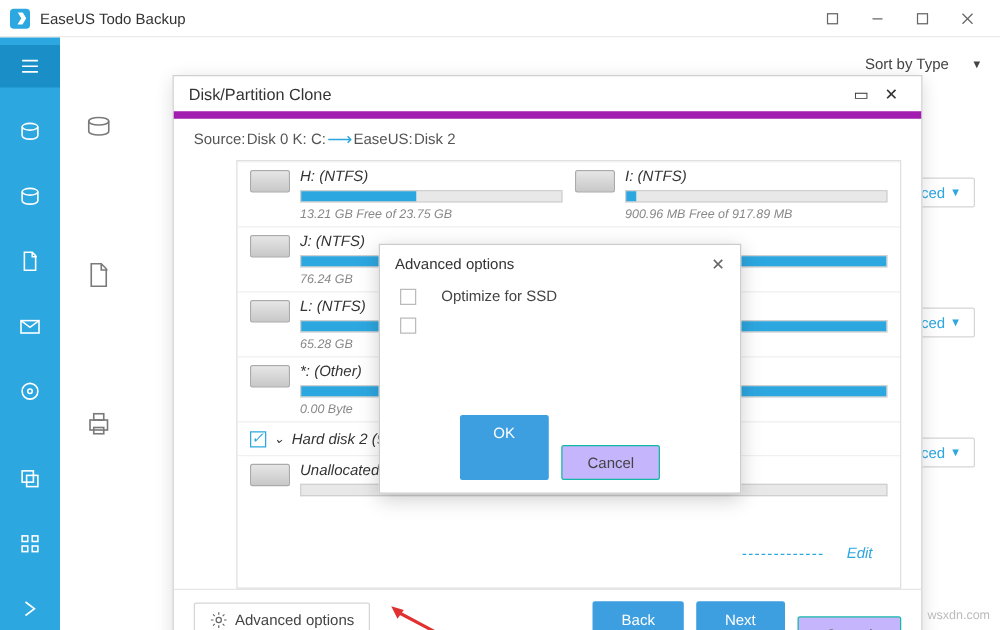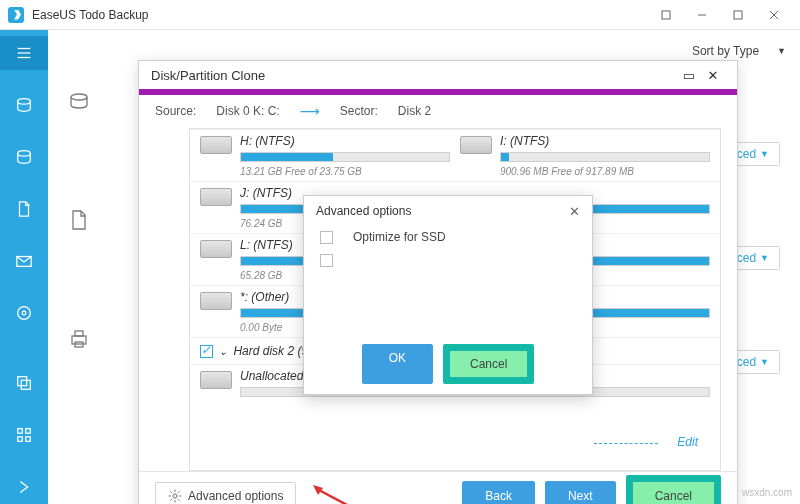--- a/index.html
+++ b/index.html
@@ -29,21 +29,21 @@
 
 .left-icons { position: absolute; left: 20px; top: 60px; display: flex; flex-direction: column; gap: 65px; }
 .left-icons .ic { width: 24px; height: 24px; }
 .left-icons svg { width: 22px; height: 22px; stroke: #7a7a7a; fill: none; stroke-width: 1.3; }
 
 
 .dialog { position: absolute; left: 90px; top: 30px; width: 600px; height: 460px; background: #fff; border: 1px solid #cfcfcf; box-shadow: 0 3px 14px rgba(0,0,0,.15); display: flex; flex-direction: column; }
 .dialog .dlg-title { height: 34px; display: flex; align-items: center; padding: 0 12px; font-size: 13px; color: #333; border-bottom: 6px solid #a21caf; }
 .dialog .dlg-title .sp { flex: 1; }
 .dialog .dlg-title .wc { width: 24px; text-align: center; cursor: pointer; }
-.dialog .srcrow { height: 32px; display: flex; align-items: center; padding: 0 16px; gap: 20px; font-size: 12px; color: #555; }
+.dialog .srcrow { height: 32px; display: flex; align-items: center; padding: 0 16px; gap: 1px; font-size: 12px; color: #555; }
 .srcrow .arrow { color: #2da7e0; font-size: 14px; }
 .dialog .listwrap { flex: 1; margin: 1px 16px 0 50px; border: 1px solid #e0e0e0; overflow: hidden; position: relative; font-style: italic; }
 .part { flex: 1; }
 .part .pname { font-size: 12px; color: #333; margin-bottom: 4px; }
 .part .bar { height: 10px; background: #e8e8e8; position: relative; border: 1px solid #d0d0d0; }
 .part .bar .fill { position: absolute; left: 0; top: 0; bottom: 0; background: #2da7e0; }
 .part .meta { font-size: 10px; color: #888; margin-top: 4px; }
 .disk-ic { width: 32px; height: 18px; background: linear-gradient(#e6e6e6,#c8c8c8); border: 1px solid #aaa; border-radius: 2px; margin-right: 8px; flex-shrink: 0; align-self: flex-start; margin-top: 2px; }
 .row2 { display: flex; align-items: flex-start; padding: 4px 10px; border-top: 1px solid #f0f0f0; }
 .row2 .content { flex: 1; }
@@ -53,21 +53,21 @@
 .hdrow .caret { font-size: 10px; }
 .editlink { position: absolute; right: 22px; top: 306px; color: #2da7e0; cursor: pointer; font-size: 12px; }
 .editline { position: absolute; right: 62px; top: 314px; height: 1px; width: 64px; border-top: 1px dashed #2da7e0; }
 
 
 .dialog .footer { height: 48px; border-top: 1px solid #e5e5e5; display: flex; align-items: center; padding: 0 16px; gap: 10px; }
 .footer .advopt { display: flex; align-items: center; gap: 6px; border: 1px solid #d5d5d5; padding: 6px 12px; border-radius: 2px; cursor: pointer; color: #444; }
 .footer .sp { flex: 1; }
 .btn { padding: 7px 22px; border-radius: 2px; font-size: 12px; cursor: pointer; text-align: center; }
 .btn.blue { background: #3e9fe0; color: #fff; border: 1px solid #3e9fe0; }
-.btn.gray { background: #86efac; color: #444; border: 7px solid #14b8a6; }
+.btn.gray { background: #c4b5fd; color: #444; border: 1px solid #14b8a6; margin-top: 24px; }
 
 
 .redarrow { position: absolute; pointer-events: none; }
 
 
 .modal { position: absolute; left: 255px; top: 165px; width: 290px; height: 200px; background: #fff; border: 1px solid #ccc; box-shadow: 0 4px 16px rgba(0,0,0,.2); display: flex; flex-direction: column; }
 .modal .mhdr { height: 30px; display: flex; align-items: center; padding: 0 12px; font-size: 12px; color: #333; }
 .modal .mhdr .sp { flex: 1; }
 .modal .mhdr .x { cursor: pointer; font-size: 13px; color: #666; }
 .modal .mbody { flex: 1; padding: 4px 16px; display: flex; flex-direction: column; gap: 10px; }
@@ -206,21 +206,21 @@
     <div class="dlg-title">
       <span>Disk/Partition Clone</span>
       <span class="sp"></span>
       <span class="wc">▭</span>
       <span class="wc">✕</span>
     </div>
     <div class="srcrow">
       <span>Source:</span>
       <span>Disk 0 K: C:</span>
       <span class="arrow">⟶</span>
-      <span>Sector:</span>
+      <span>EaseUS:</span>
       <span>Disk 2</span>
     </div>
 
     <div class="listwrap">
 
       <div class="row2">
         <div class="disk-ic"></div>
         <div class="content part">
           <div class="pname">H: (NTFS)</div>
           <div class="bar">

